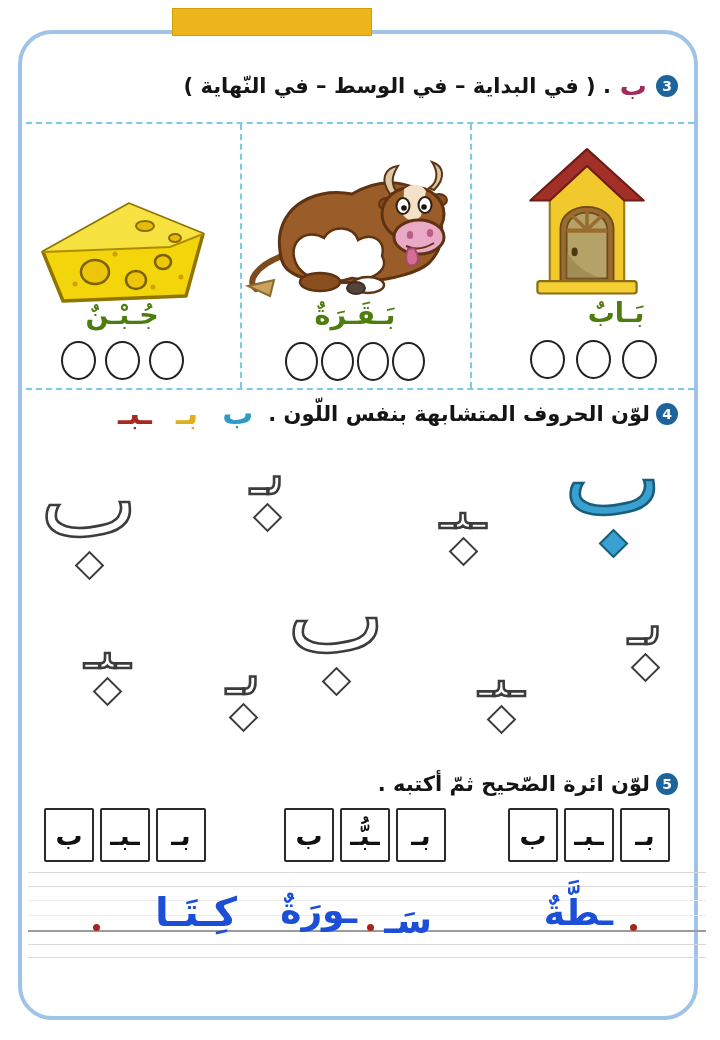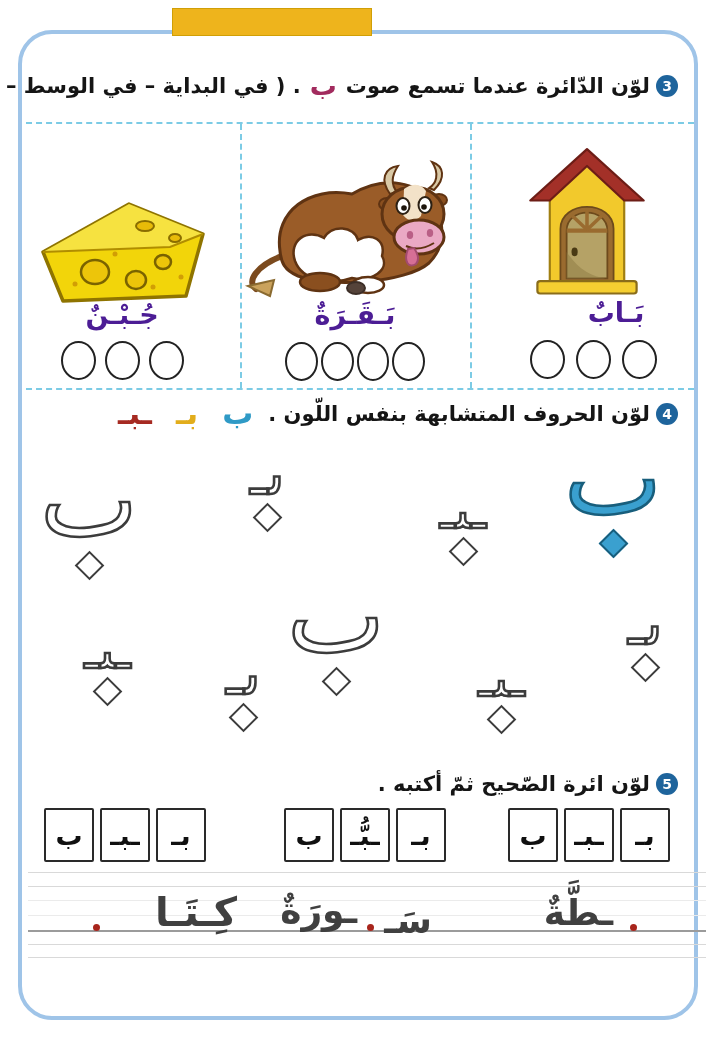--- a/index.html
+++ b/index.html
@@ -28,21 +28,21 @@
   .num-badge{
     display:inline-flex;align-items:center;justify-content:center;
     width:22px;height:22px;border-radius:50%;background:#1e649c;color:#fff;
     font-size:14px;font-weight:bold;flex:0 0 auto;
   }
   .sound-letter{color:#a22b5e;font-size:27px;font-weight:bold;margin:0 3px;line-height:1;}
   .ex4-example{font-size:31px;font-weight:bold;line-height:1;margin:0 9px;}
   
   .card-label{
     position:absolute;direction:rtl;text-align:center;font-size:27px;
-    font-weight:bold;color:#4c1d95;width:140px;line-height:1.4;
+    font-weight:bold;color:#4d7c0f;width:140px;line-height:1.4;
   }
   .circle-row{position:absolute;width:140px;display:flex;justify-content:center;align-items:center;}
   .sound-circle{
     width:31px;height:35px;border:2.2px solid #222;border-radius:50%;
     background:transparent;display:inline-block;
   }
   
   .oletter{
     position:absolute;display:flex;flex-direction:column;align-items:center;
   }
@@ -66,35 +66,34 @@
     width:46px;height:50px;border:2.4px solid #2a2a2a;border-radius:2px;
     display:flex;align-items:center;justify-content:center;
     font-size:27px;font-weight:bold;color:#101010;direction:rtl;line-height:1;
     background:#fff;
   }
   
   .rule{position:absolute;left:28px;width:678px;height:0;border-top:1px solid #d9d9d9;}
   .rule.faint{border-top-color:#ebebeb;}
   .rule.base{border-top:2px solid #9b9b9b;}
   .trace-word{
-    position:absolute;direction:rtl;font-size:36px;font-weight:bold;color:#404040;
+    position:absolute;direction:rtl;font-size:36px;font-weight:bold;color:#1d4ed8;
     line-height:1;white-space:nowrap;
   }
   .red-dot{position:absolute;width:7px;height:7px;border-radius:50%;background:#a8251c;}
   svg{display:block;}
 </style>
 </head>
 <body>
 
 <div class="tab"></div>
 <div class="frame"></div>
 
 <div class="ex-title" style="top:72px;">
   <span class="num-badge">3</span>
-  <span>لوّن الدّائرة عندما تسمع صوت</span>
   <span class="sound-letter">ب</span>
   <span>. ( في البداية – في الوسط – في النّهاية )</span>
 </div>
 
 <div class="dash-h" style="top:122px;"></div>
 <div class="dash-v" style="left:240px;"></div>
 <div class="dash-v" style="left:470px;"></div>
 <div class="dash-h" style="top:388px;"></div>
 
 <div style="position:absolute;left:33px;top:192px;">

